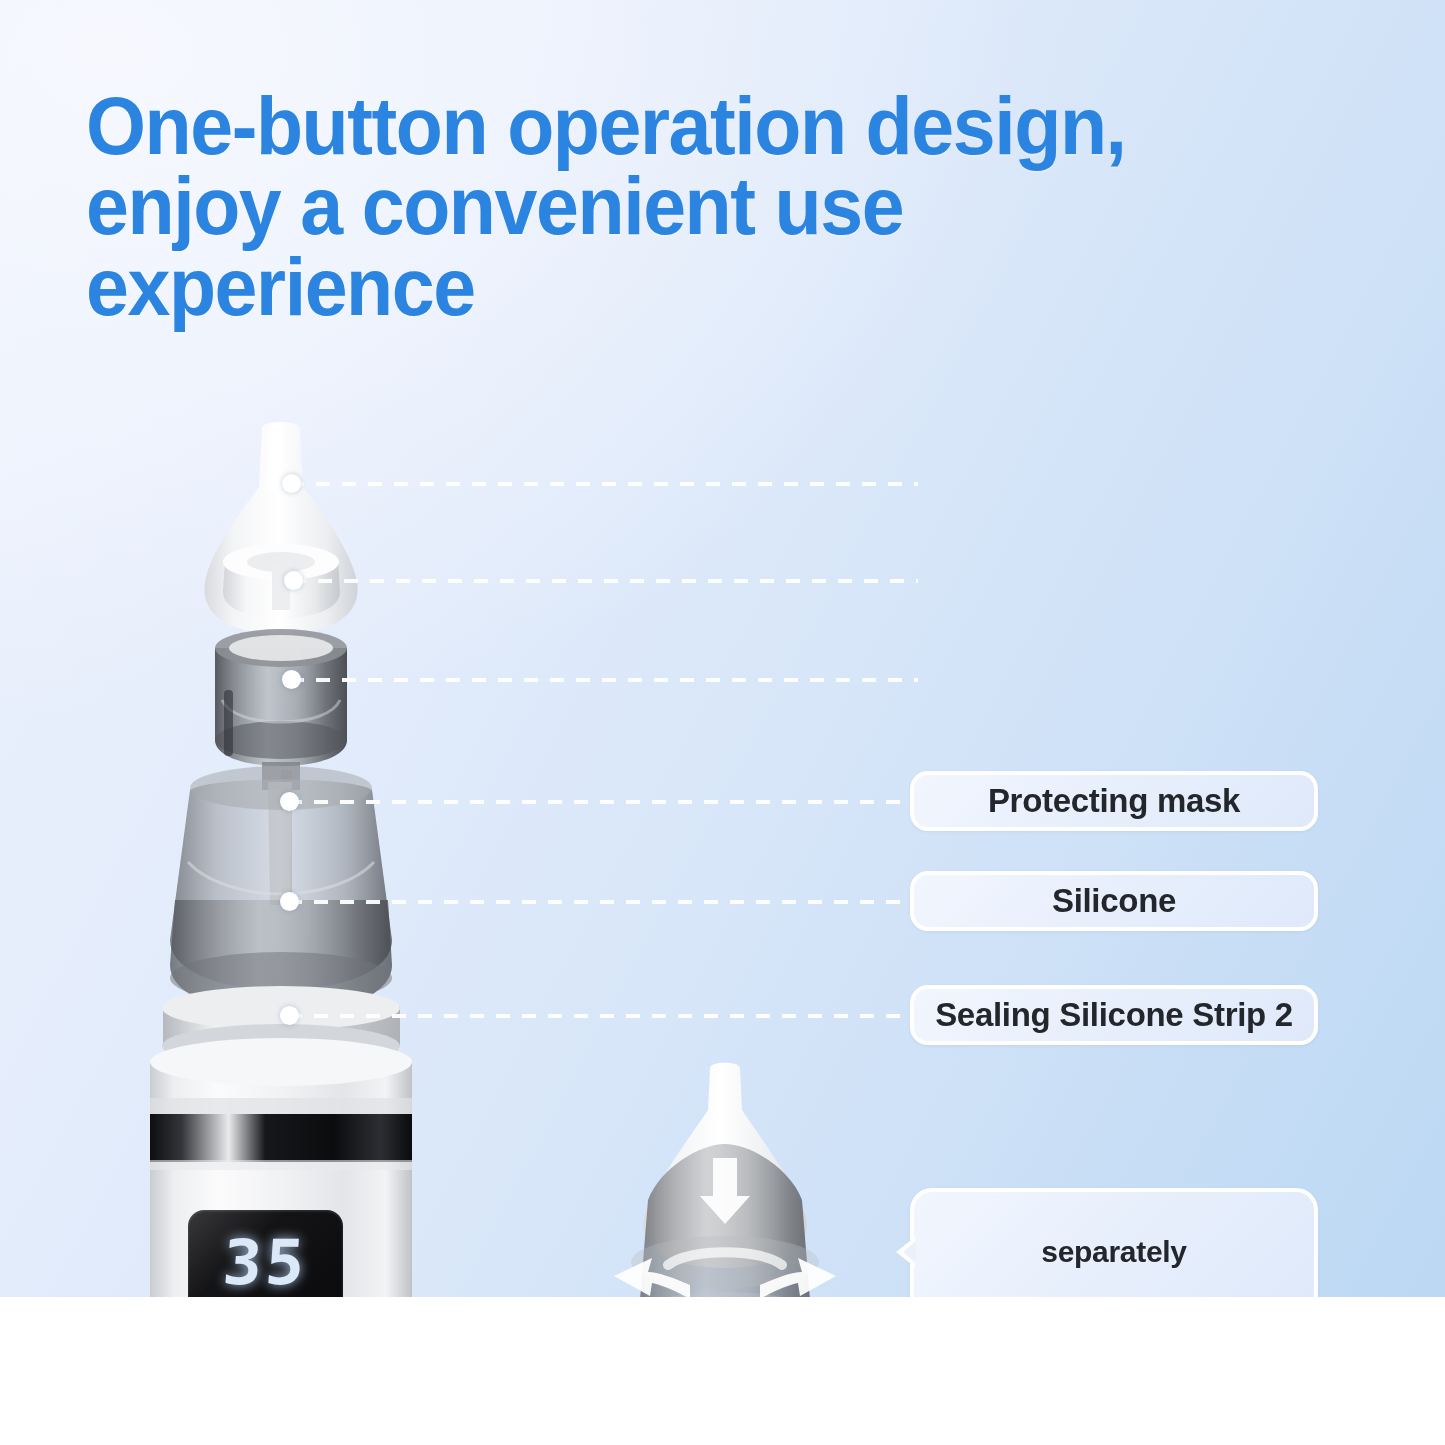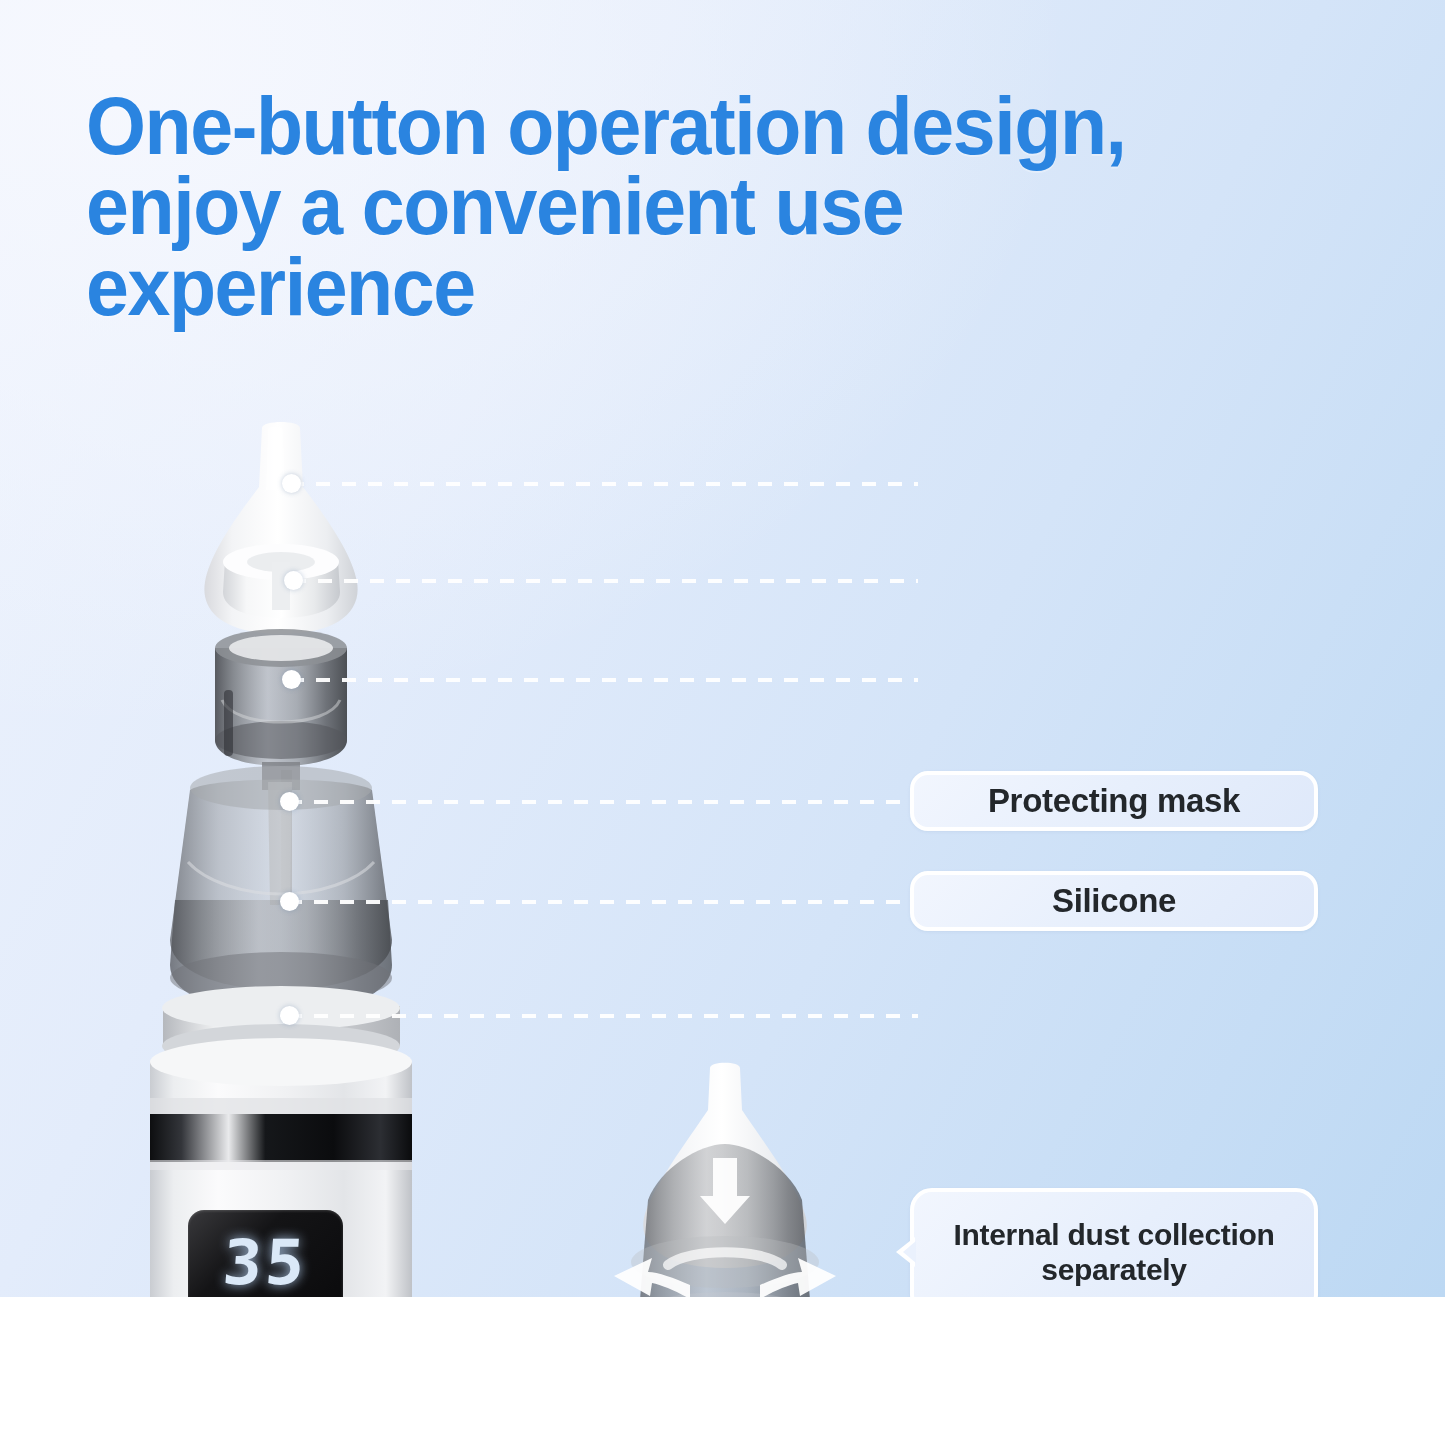--- a/index.html
+++ b/index.html
@@ -334,21 +334,23 @@
 
 
   <div class="label-box single" style="left:910px; top:771px; width:408px; height:60px;">
     <span>Protecting mask</span>
   </div>
 
   <div class="label-box single" style="left:910px; top:871px; width:408px; height:60px;">
     <span>Silicone</span>
   </div>
 
+  <div class="label-box single" style="left:910px; top:985px; width:408px; height:60px;">
+    <span>Sealing Silicone Strip 2</span>
+  </div>
 
   <div class="label-box multi" style="left:910px; top:1188px; width:408px; height:128px;">
     <span class="notch"></span>
     <span class="notch-inner"></span>
-    <span class="ln">Internal dust collection</span>
     <span class="ln">separately</span>
   </div>
 
 </div>
 
 </body></html>

